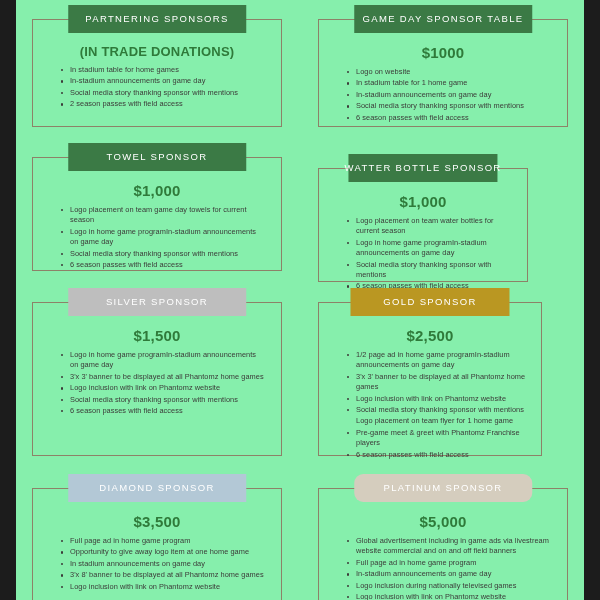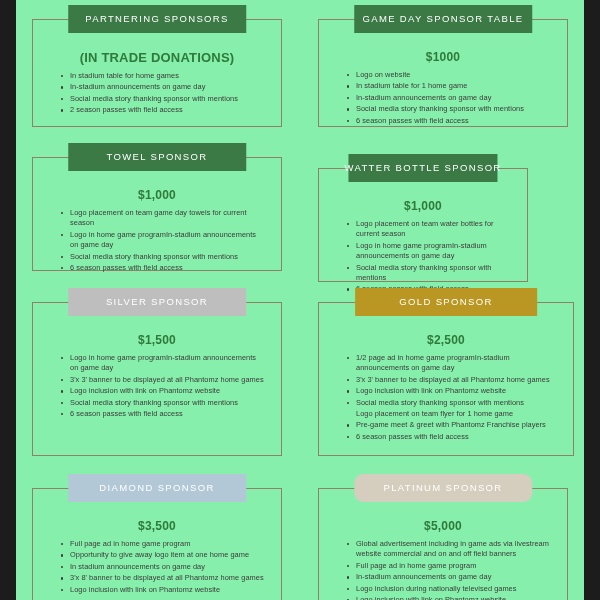--- a/index.html
+++ b/index.html
@@ -62,29 +62,29 @@
     text-align: center;
     white-space: nowrap;
     line-height: 1;
   }
   .card-body {
     position: absolute;
     left: 0;
     right: 0;
     top: 28px;
     bottom: 0;
-    padding: 6px 12px;
+    padding: 0 12px;
     box-sizing: border-box;
     z-index: 2;
   }
   .price {
     text-align: center;
     color: #2f7a3a;
     font-weight: bold;
-    font-size: 12px;
+    font-size: 15px;
     margin: 11px 0 6px 0;
     letter-spacing: 0.2px;
   }
   .price.big {
     font-size: 13px;
   }
   ul.benefits {
     margin: 0;
     padding: 0 4px 0 26px;
     list-style: none;
@@ -186,21 +186,21 @@
           <div class="price">$1,500</div>
           <ul class="benefits">
             <li>Logo in home game programIn-stadium announcements on game day</li>
             <li>3'x 3' banner to be displayed at all Phantomz home games</li>
             <li>Logo inclusion with link on Phantomz website</li>
             <li>Social media story thanking sponsor with mentions</li>
             <li>6 season passes with field access</li>
           </ul>
         </div>
       </div>
-      <div class="card" style="left: 302px; top: 288px; width: 256px; height: 168px;">
+      <div class="card" style="left: 302px; top: 288px; width: 224px; height: 168px;">
         <div class="card-frame"></div>
         <div class="card-header" style="background: rgb(186, 151, 34);">
           <div class="card-header-text">GOLD SPONSOR</div>
         </div>
         <div class="card-body">
           <div class="price">$2,500</div>
           <ul class="benefits">
             <li>1/2 page ad in home game programIn-stadium announcements on game day</li>
             <li>3'x 3' banner to be displayed at all Phantomz home games</li>
             <li>Logo inclusion with link on Phantomz website</li>

